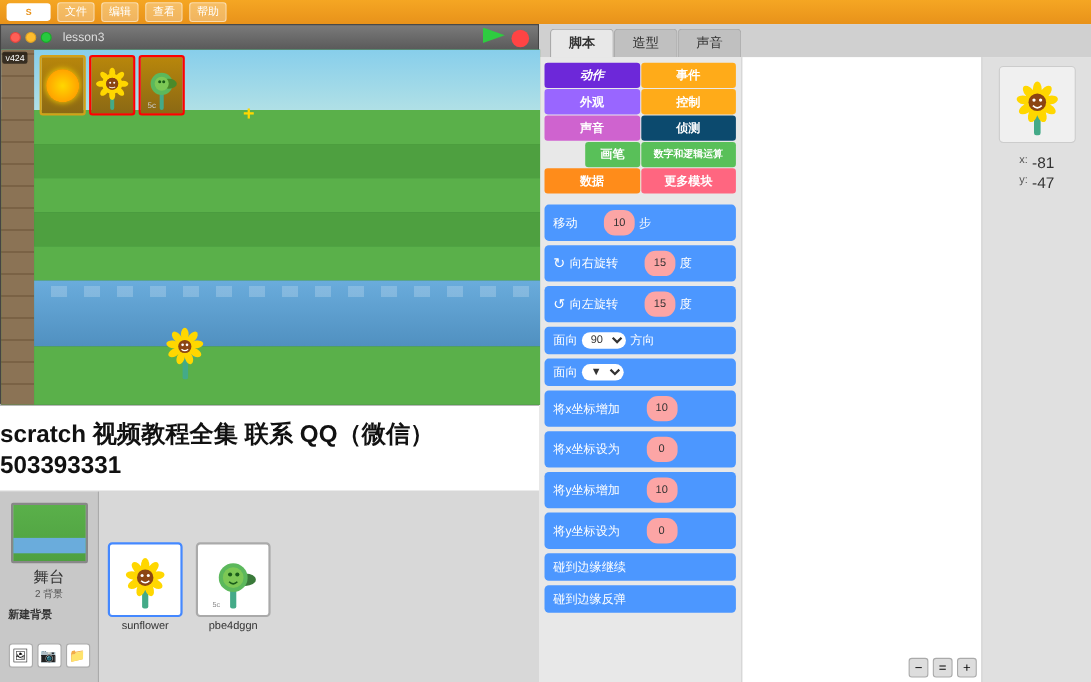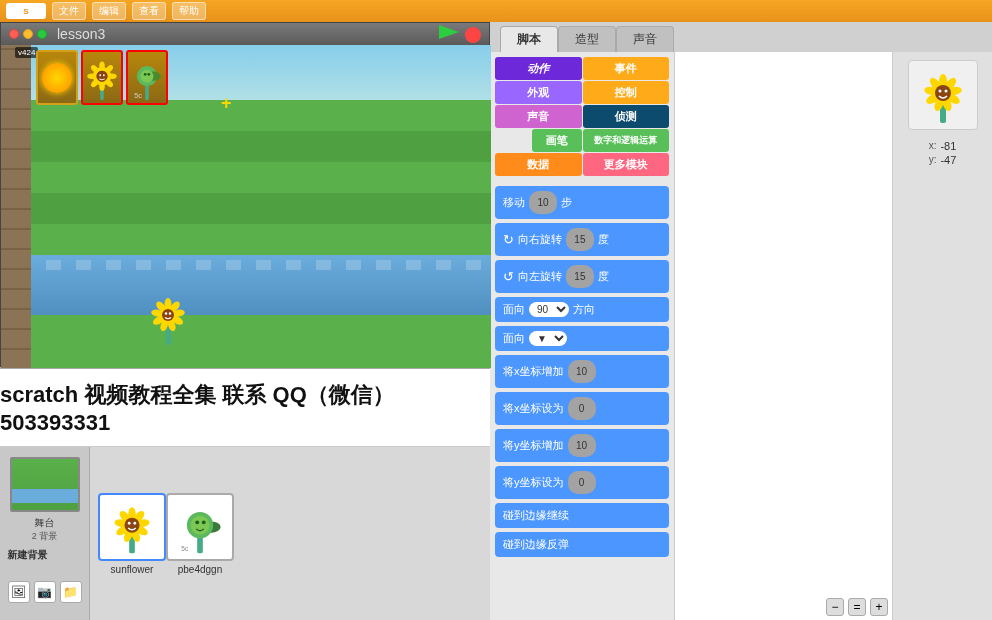--- a/index.html
+++ b/index.html
@@ -66,21 +66,21 @@
       height: 22px;
       background: linear-gradient(to bottom, #7a7a7a, #5a5a5a);
       display: flex;
       align-items: center;
       padding: 0 8px;
       gap: 4px;
     }
     .window-btn-red { width: 10px; height: 10px; border-radius: 50%; background: #ff5f56; border: 1px solid #e0443e; }
     .window-btn-yellow { width: 10px; height: 10px; border-radius: 50%; background: #ffbd2e; border: 1px solid #dea123; }
     .window-btn-green { width: 10px; height: 10px; border-radius: 50%; background: #27c93f; border: 1px solid #1aab29; }
-    .stage-title-text { color: #ddd; font-size: 14px; margin-left: 6px; }
+    .stage-title-text { color: #ddd; font-size: 11px; margin-left: 6px; }
 
     #stage-canvas {
       width: 490px;
       height: 323px;
       position: relative;
       overflow: hidden;
       background: #3a8a3a;
     }
 
     
@@ -260,21 +260,21 @@
       border-radius: 2px;
       position: relative;
       overflow: hidden;
     }
     .stage-thumb-water {
       position: absolute;
       top: 30px; left: 0; right: 0;
       height: 14px;
       background: #6aacdc;
     }
-    .stage-label-text { font-size: 10px; color: #333; margin-top: 4px; text-align: left; }
+    .stage-label-text { font-size: 14px; color: #333; margin-top: 4px; text-align: left; }
     .stage-count-text { font-size: 9px; color: #555; }
 
     #new-sprite-area {
       padding: 5px;
       display: flex;
       flex-direction: column;
       gap: 17px;
     }
     .new-sprite-label { font-size: 10px; color: #333; font-weight: bold; }
     .sprite-action-btns { display: flex; gap: 4px; margin-top: 2px; }
@@ -288,21 +288,21 @@
       cursor: pointer;
     }
 
     
     #sprites-container {
       flex: 1;
       height: 173px;
       display: flex;
       align-items: center;
       padding: 0 8px;
-      gap: 0;
+      gap: 12px;
       overflow: hidden;
     }
     .sprite-item {
       display: flex;
       flex-direction: column;
       align-items: center;
       gap: 3px;
       cursor: pointer;
     }
     .sprite-thumb {
@@ -401,28 +401,29 @@
       padding: 5px 8px;
       font-size: 11px;
       color: white;
       cursor: pointer;
       display: flex;
       align-items: center;
       gap: 4px;
       min-height: 24px;
     }
     .block-input {
-      background: #a3a3a3;
+      background: #fca5a5;
       border: none;
       border-radius: 10px;
       padding: 6px 6px;
       font-size: 10px;
       width: 28px;
       text-align: center;
       color: #333;
+      margin-left: 20px;
     }
     .block-dropdown {
       background: white;
       border: none;
       border-radius: 10px;
       padding: 1px 4px;
       font-size: 10px;
       color: #333;
     }
 
@@ -450,21 +451,21 @@
       width: 70px; height: 70px;
       background: #f0f0f0;
       border: 1px solid #ccc;
       border-radius: 4px;
       display: flex;
       align-items: center;
       justify-content: center;
       margin-bottom: 6px;
     }
     .prop-label { font-size: 10px; color: #555; }
-    .prop-value { font-size: 11px; color: #333; }
+    .prop-value { font-size: 14px; color: #333; }
 
     
     #zoom-controls {
       position: absolute;
       bottom: 4px; right: 4px;
       display: flex;
       gap: 4px;
       align-items: center;
     }
     .zoom-btn {
@@ -481,21 +482,21 @@
     .pvz-sun {
       width: 30px; height: 30px;
       background: radial-gradient(circle, #ffd700, #ff8c00);
       border-radius: 50%;
       box-shadow: 0 0 6px #ffd700;
     }
 
     
     .v-badge {
       position: absolute;
-      top: 2px; left: 14px;
+      top: 2px; left: 1px;
       background: rgba(0,0,0,0.6);
       color: white;
       font-size: 8px;
       padding: 1px 3px;
       border-radius: 2px;
     }
   </style>
 </head>
 <body>
 

